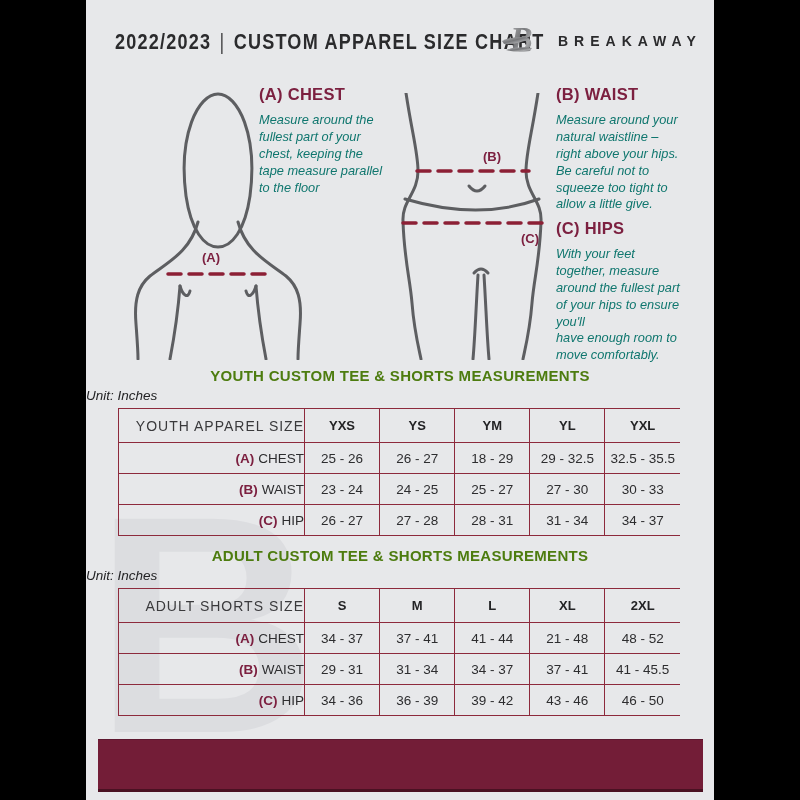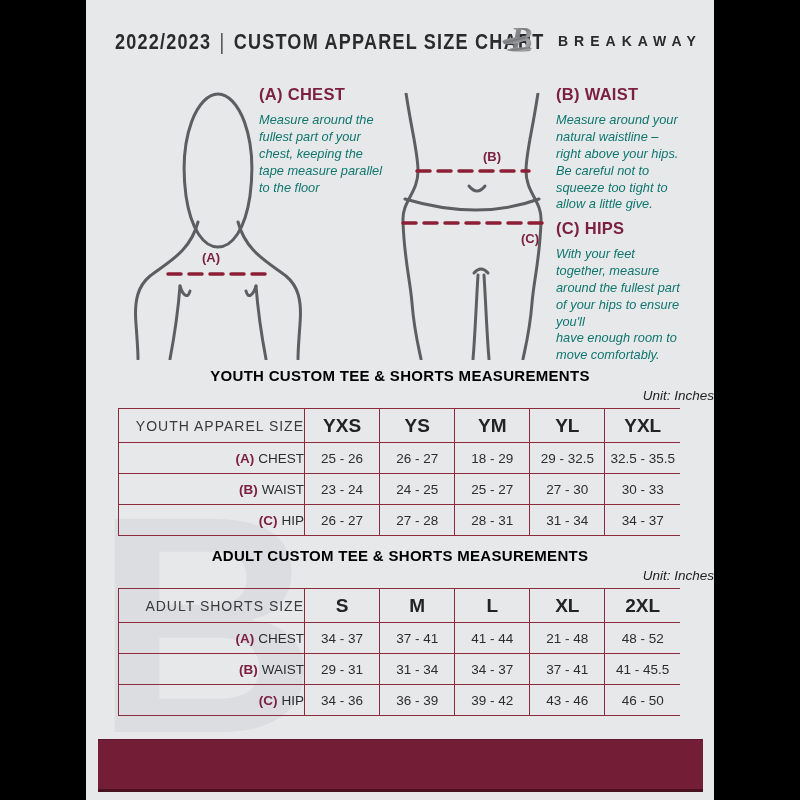--- a/index.html
+++ b/index.html
@@ -38,45 +38,45 @@
   
   .fig{position:absolute;}
   .fig-left{left:42px;top:80px;}
   .fig-mid{left:303px;top:93px;}
   .fig path,.fig ellipse{fill:none;stroke:#5d5e61;stroke-width:3;stroke-linecap:round;}
   .fig .dash{stroke:#8c1f35;stroke-width:3.5;stroke-dasharray:13 8;}
   .fig text{font-family:"Liberation Sans",sans-serif;font-size:13px;font-weight:700;fill:#7c2040;}
   
   .tbl-title{
     position:absolute;left:0;width:100%;text-align:center;
-    font-size:15px;font-weight:700;color:#000000;letter-spacing:.3px;
+    font-size:15px;font-weight:700;color:#4d7c0f;letter-spacing:.3px;
   }
   .tbl-unit{
-    position:absolute;left:0;width:100%;text-align:right;
+    position:absolute;left:0;width:100%;text-align:left;
     font-size:13.5px;font-style:italic;color:#222224;
   }
   .yt-title{top:367px;} .yt-unit{top:388px;}
   .ad-title{top:547px;text-align:center;} .ad-unit{top:568px;}
   
   table.size-table{
     position:absolute;left:32px;border-collapse:collapse;table-layout:fixed;
     width:562px;background:transparent;
   }
   .yt-table{top:408px;} .ad-table{top:588px;}
   .size-table col.c0{width:186px;}
   .size-table td{
     border-bottom:1.5px solid #8d2a3c;text-align:center;vertical-align:middle;
     font-size:13.5px;color:#2d2d2f;padding:0;
   }
   .size-table thead td{border-top:1.5px solid #8d2a3c;height:33px;}
   .size-table tbody td{height:30px;}
   .size-table td + td{border-left:1.5px solid #8d2a3c;}
   .size-table td.lbl{text-align:right;padding-left:5px;border-left:1.5px solid #8d2a3c;margin-left:44px;}
   .size-table thead td.lbl{font-size:14px;letter-spacing:1px;color:#3a3a3c;}
-  .size-table thead td.sz{font-weight:700;font-size:19px;color:#232325;}
+  .size-table thead td.sz{font-weight:700;font-size:13px;color:#232325;}
   .size-table .key{font-weight:700;color:#7c2040;margin-right:4px;}
   
   .watermark{
     position:absolute;left:8px;top:470px;font-size:310px;font-weight:700;
     color:#dcdde0;z-index:0;line-height:1;user-select:none;
   }
   .content{position:absolute;inset:0;z-index:1;}
   .bottom-bar{
     position:absolute;left:12px;top:739px;width:605px;height:49px;
     background:#731d37;border-top:1px solid #5e1830;border-bottom:3px solid #4a1122;

